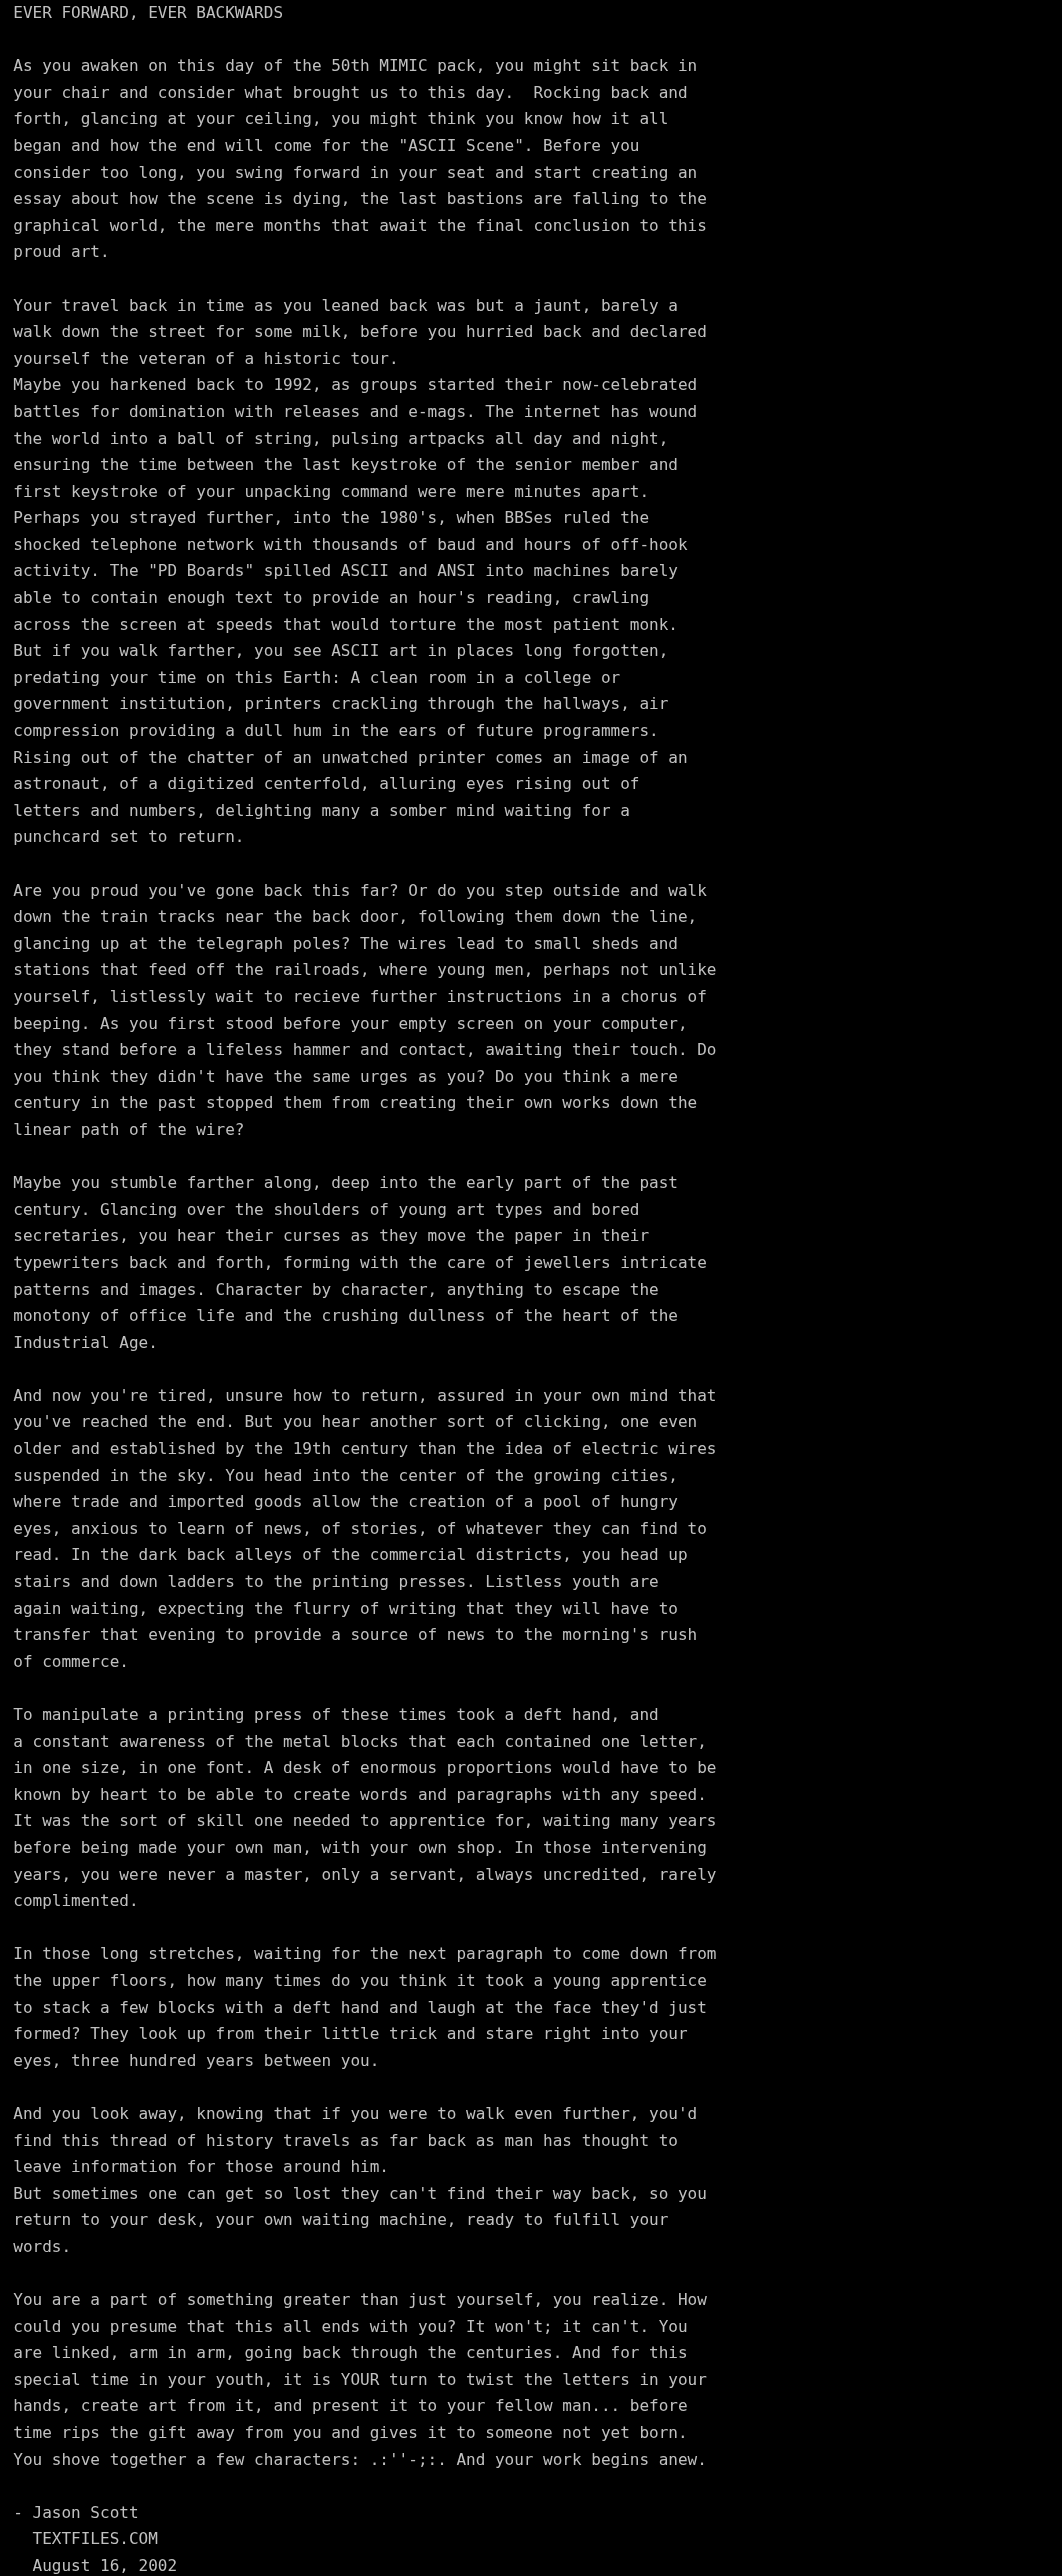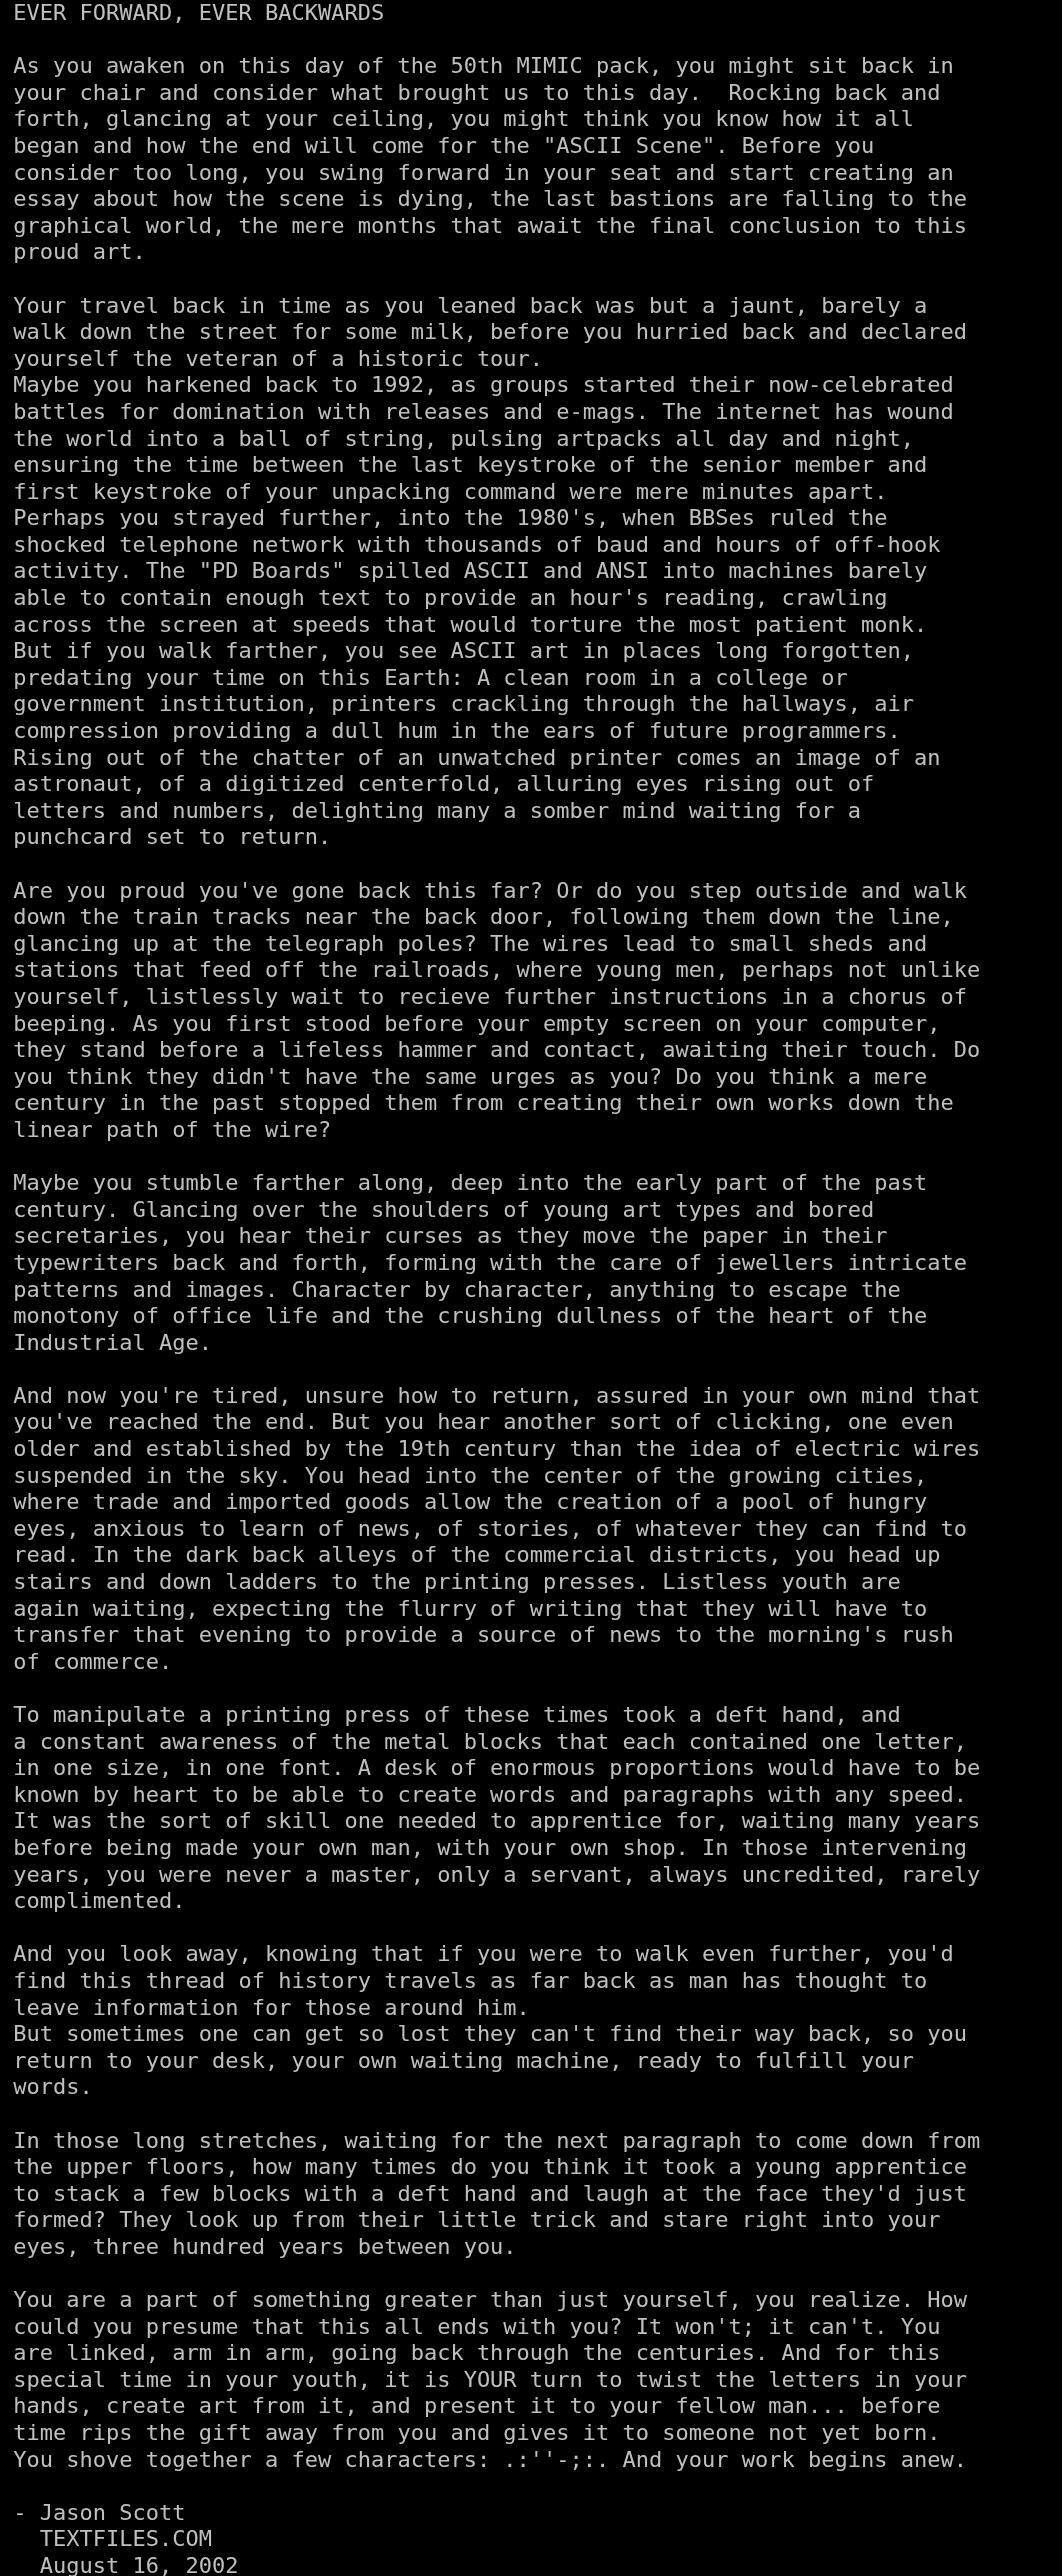--- a/index.html
+++ b/index.html
@@ -11,21 +11,21 @@
     width: 1062px;
     height: 2576px;
     overflow: hidden;
   }
   main.terminal {
     box-sizing: border-box;
     width: 1062px;
     height: 2576px;
     padding: 0 0 0 13.3px;
     font-family: "DejaVu Sans Mono", "Liberation Mono", monospace;
-    font-size: 22px;
+    font-size: 16px;
     line-height: 26.6px;
     color: #c0c0c0;
     letter-spacing: 0;
   }
   main.terminal pre {
     margin: 0 0 26.6px 0;          
     padding: 0;
     font: inherit;
     white-space: pre;
   }
@@ -96,31 +96,31 @@
 transfer that evening to provide a source of news to the morning's rush
 of commerce.</pre>
   <pre>To manipulate a printing press of these times took a deft hand, and
 a constant awareness of the metal blocks that each contained one letter,
 in one size, in one font. A desk of enormous proportions would have to be
 known by heart to be able to create words and paragraphs with any speed.
 It was the sort of skill one needed to apprentice for, waiting many years
 before being made your own man, with your own shop. In those intervening
 years, you were never a master, only a servant, always uncredited, rarely
 complimented.</pre>
+  <pre>In those long stretches, waiting for the next paragraph to come down from
+the upper floors, how many times do you think it took a young apprentice
+to stack a few blocks with a deft hand and laugh at the face they'd just
+formed? They look up from their little trick and stare right into your
+eyes, three hundred years between you.</pre>
   <pre>And you look away, knowing that if you were to walk even further, you'd
 find this thread of history travels as far back as man has thought to
 leave information for those around him.
 But sometimes one can get so lost they can't find their way back, so you
 return to your desk, your own waiting machine, ready to fulfill your
 words.</pre>
-  <pre>In those long stretches, waiting for the next paragraph to come down from
-the upper floors, how many times do you think it took a young apprentice
-to stack a few blocks with a deft hand and laugh at the face they'd just
-formed? They look up from their little trick and stare right into your
-eyes, three hundred years between you.</pre>
   <pre>You are a part of something greater than just yourself, you realize. How
 could you presume that this all ends with you? It won't; it can't. You
 are linked, arm in arm, going back through the centuries. And for this
 special time in your youth, it is YOUR turn to twist the letters in your
 hands, create art from it, and present it to your fellow man... before
 time rips the gift away from you and gives it to someone not yet born.
 You shove together a few characters: .:''-;:. And your work begins anew.</pre>
   <pre>- Jason Scott
   TEXTFILES.COM
   August 16, 2002</pre>

